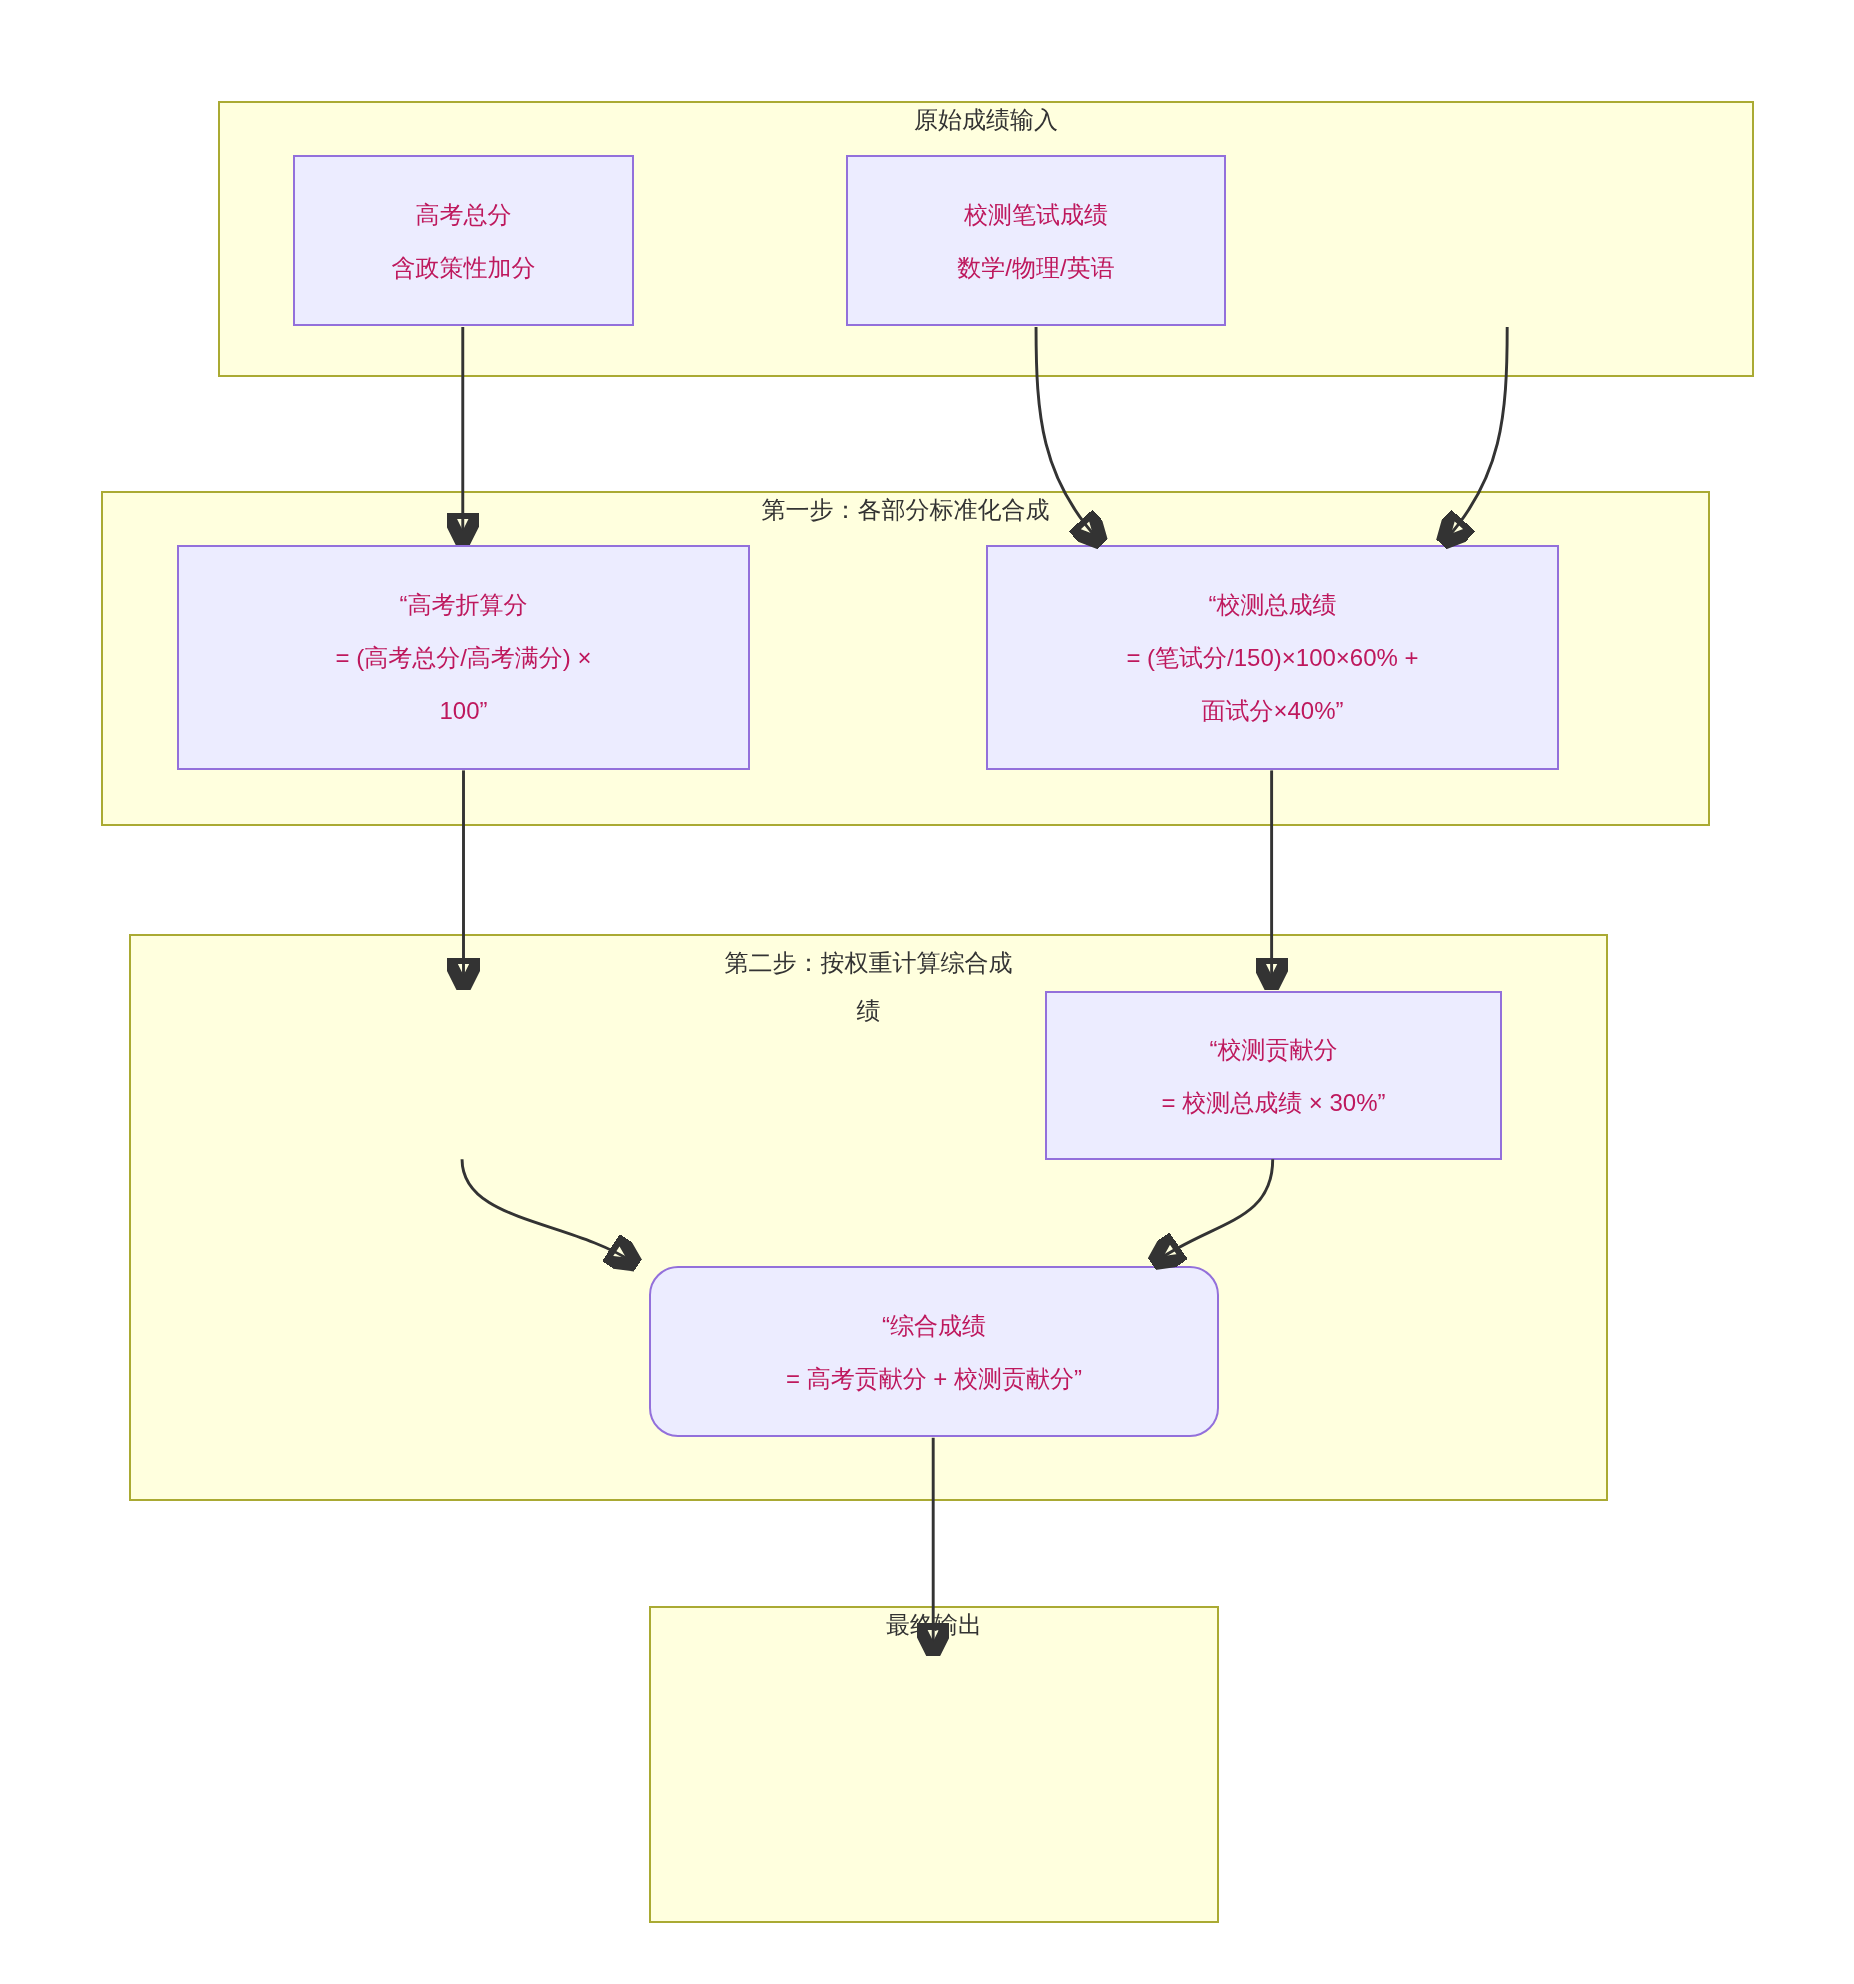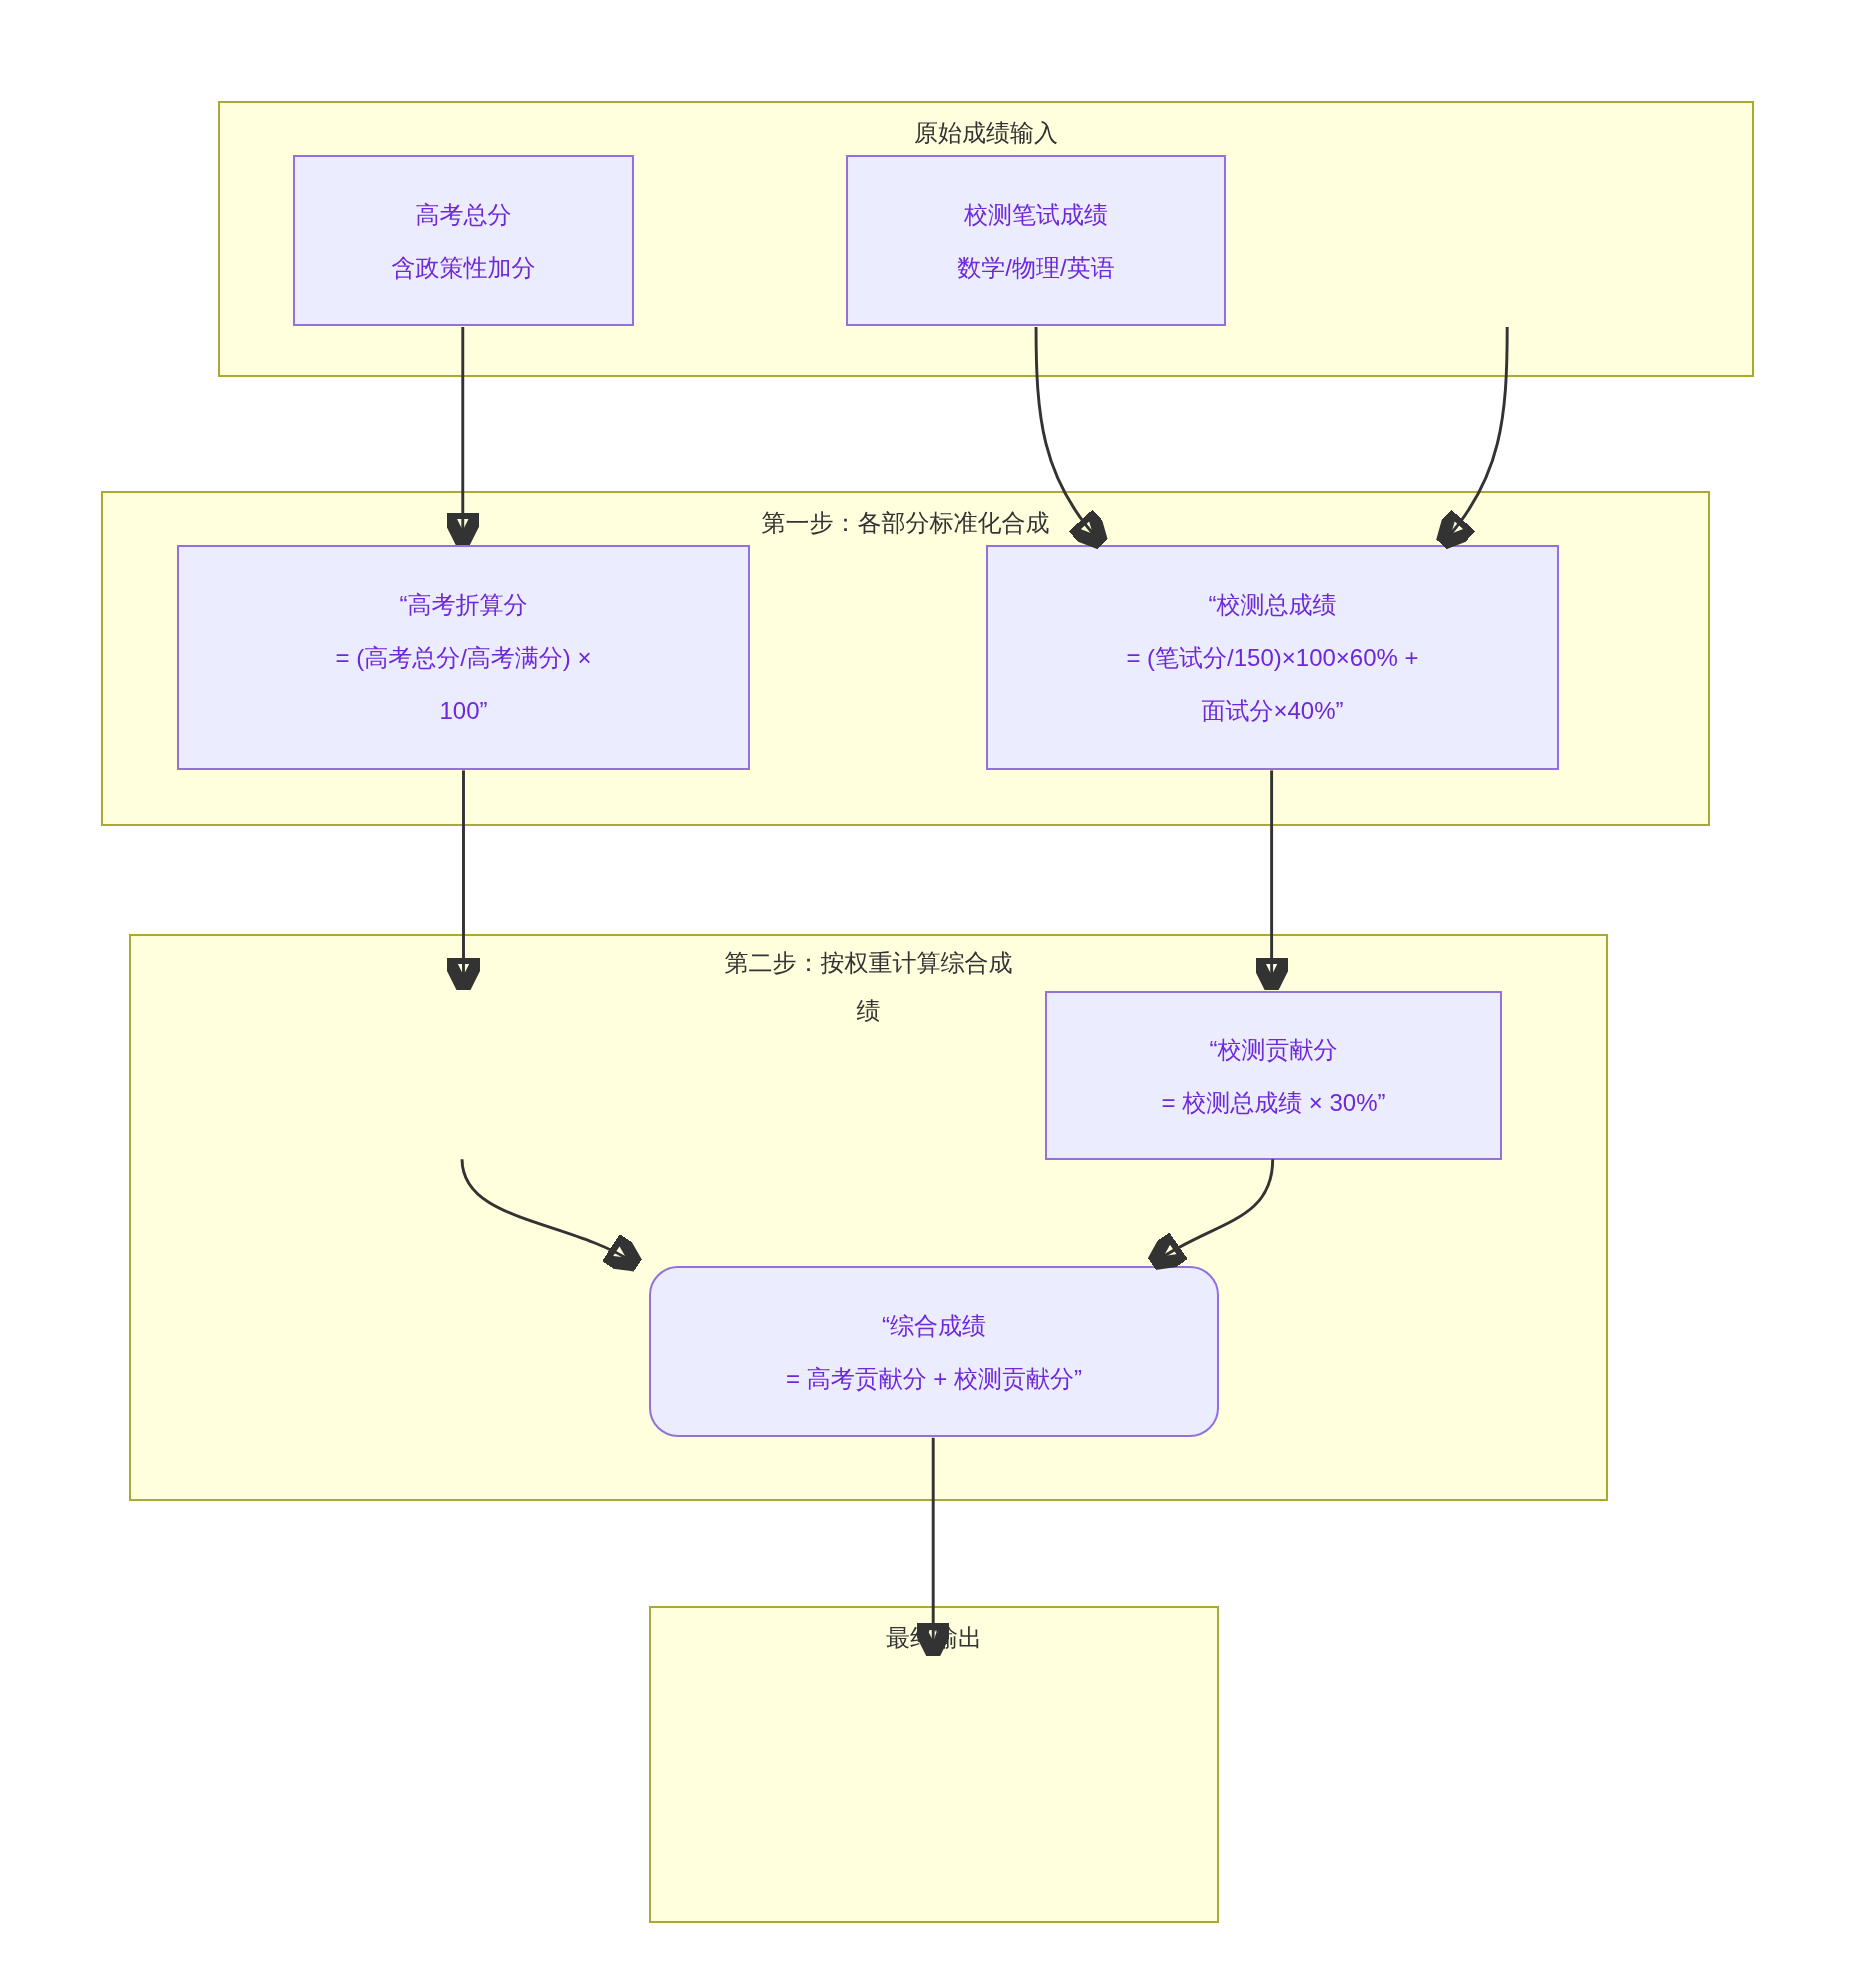--- a/index.html
+++ b/index.html
@@ -1,23 +1,23 @@
 <!DOCTYPE html>
 <html style="font-size:11.7px"><head>
 <meta charset="utf-8">
 <style>
   html,body{margin:0;padding:0;background:#ffffff;}
   body{width:1854px;height:1985px;font-family:"Liberation Sans",sans-serif;color:#333333;}
   #canvas{position:relative;width:1854px;height:1985px;background:#ffffff;overflow:hidden;}
   .cluster{position:absolute;background:#FFFFDE;border:2.2px solid #AAAA33;box-sizing:border-box;}
-  .cluster-title{position:relative;width:100%;text-align:center;font-size:24px;line-height:32px;padding-top:14px;color:#333333;}
+  .cluster-title{position:relative;width:100%;text-align:center;font-size:24px;line-height:32px;padding-top:1px;color:#333333;}
   .cluster-title .tline{line-height:48px;}
   .node{position:absolute;background:#ECECFF;border:2.9px solid #9370DB;box-sizing:border-box;
         display:flex;flex-direction:column;justify-content:center;align-items:center;
-        text-align:center;font-size:24px;color:#6d28d9;}
+        text-align:center;font-size:24px;color:#be185d;}
   .node .line{line-height:53px;height:53px;white-space:nowrap;}
   #edges{position:absolute;left:0;top:0;z-index:5;pointer-events:none;}
   #edges path{stroke:#333333;stroke-width:4;fill:none;}
 </style>
 </head>
 <body>
 
 <div id="canvas">
 
   <div class="cluster" style="left:218px;top:101px;width:1536px;height:276px;">

